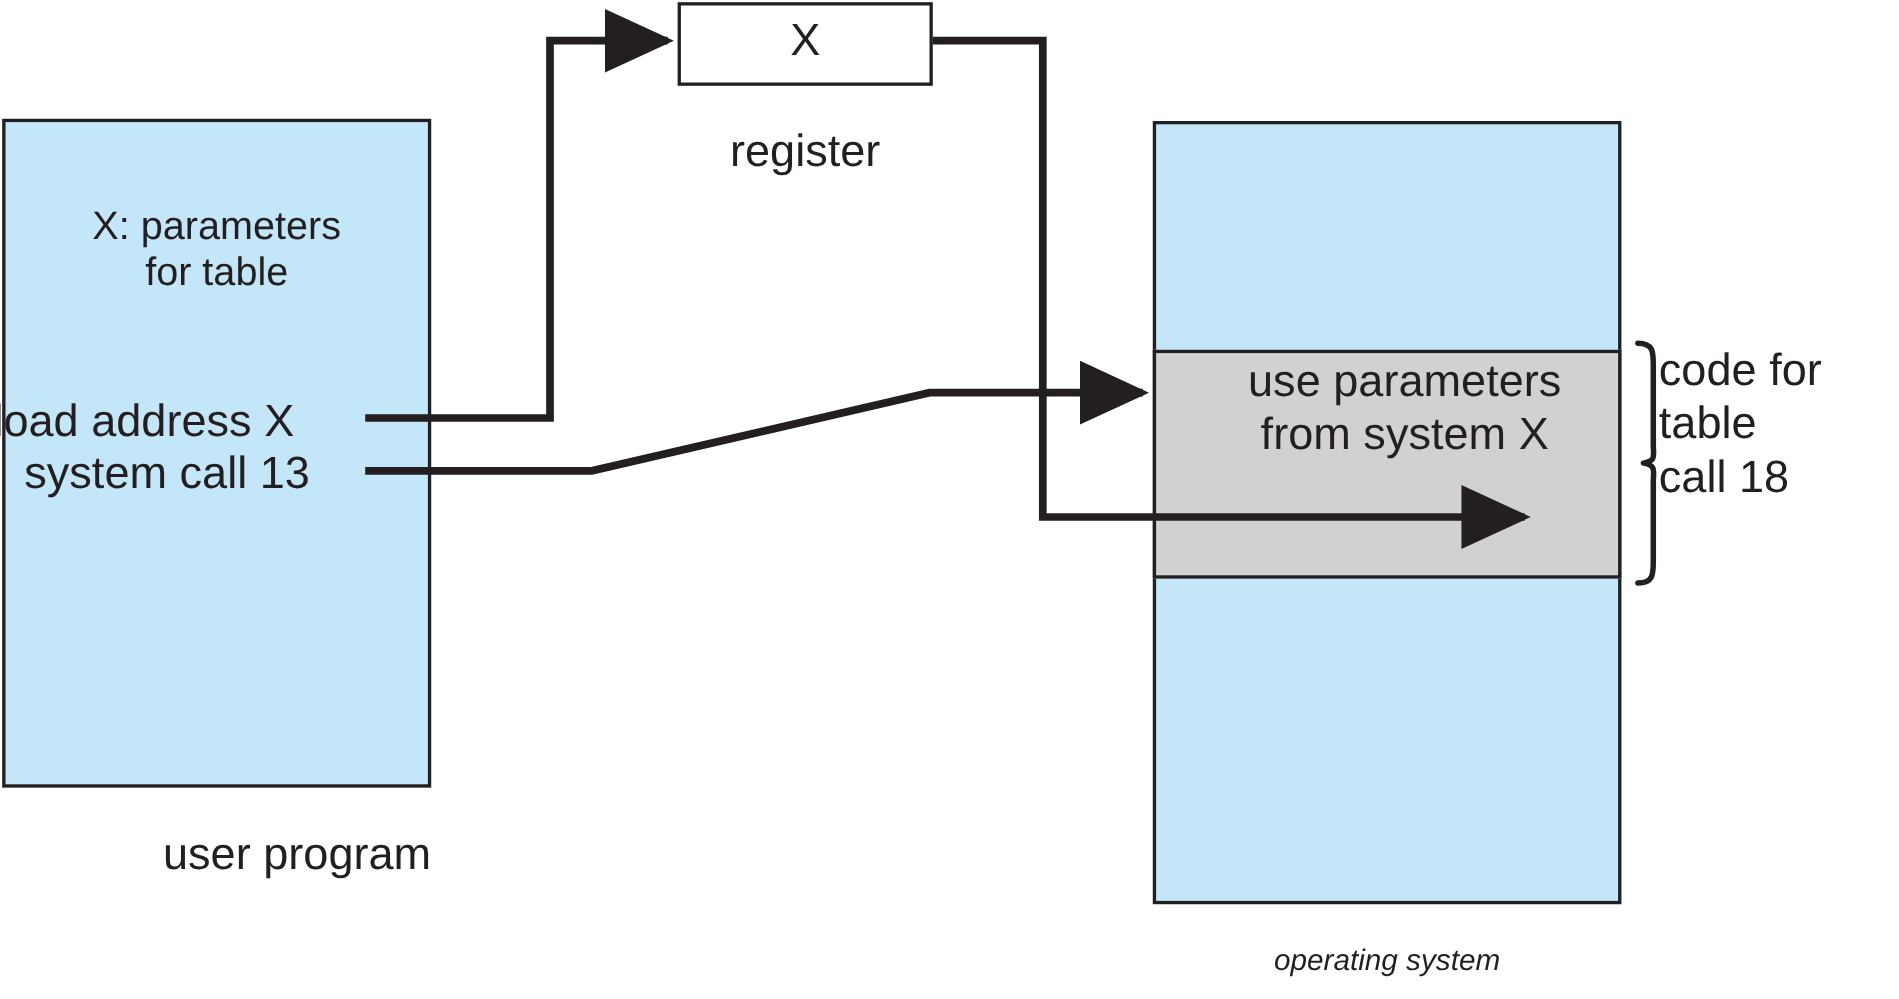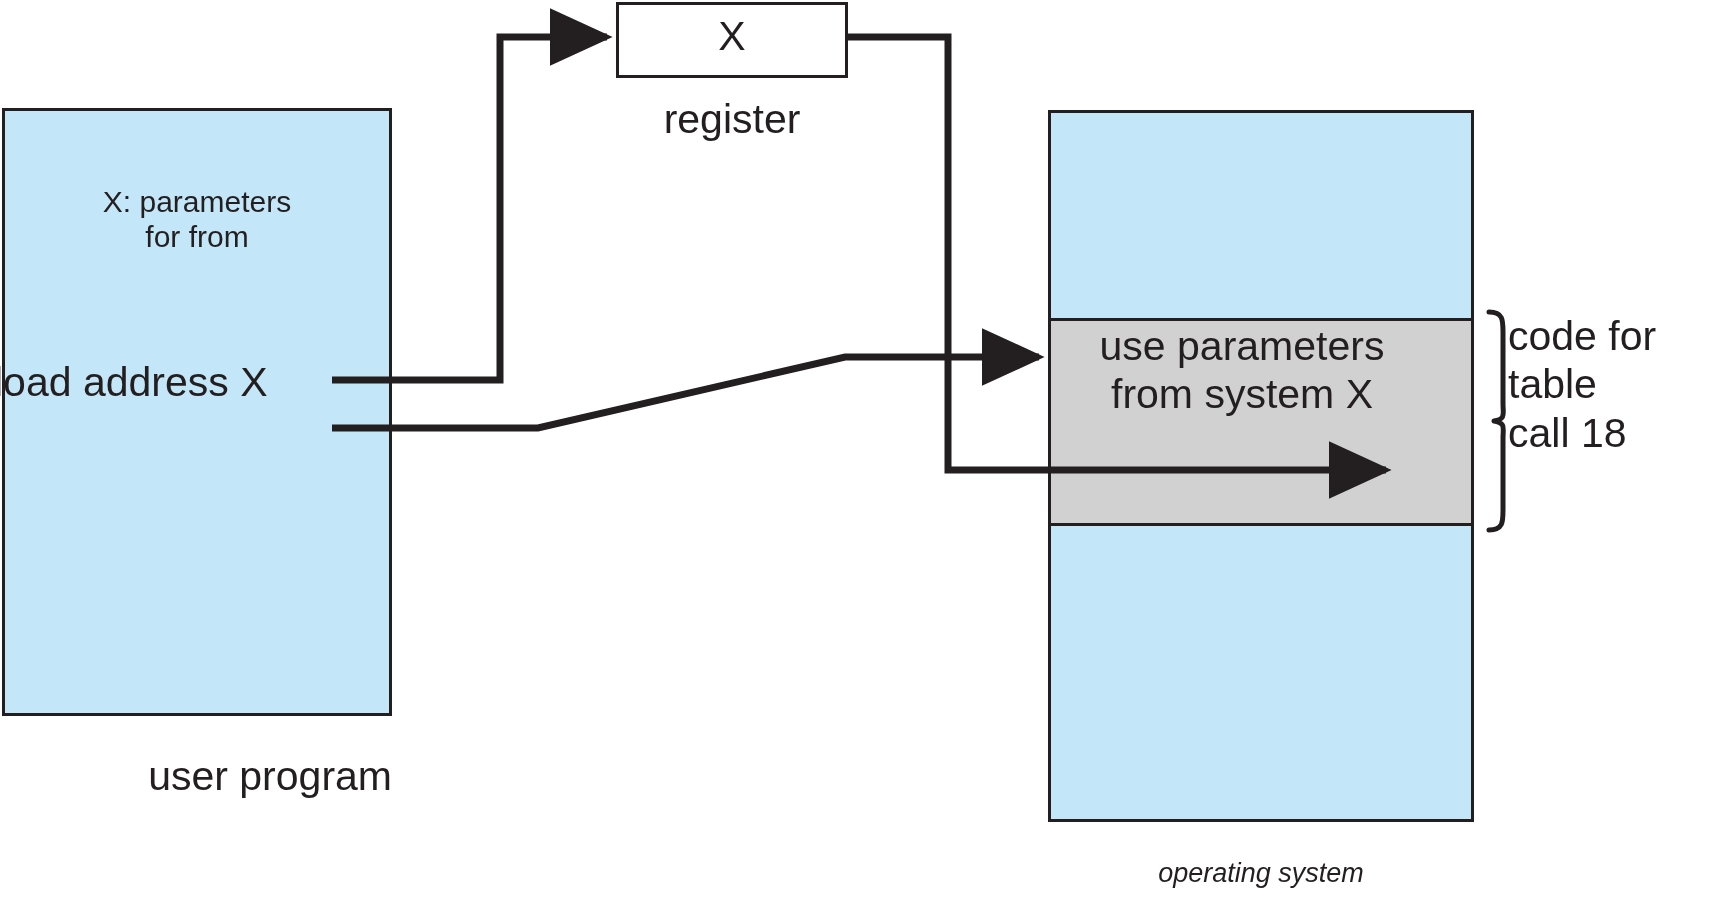--- a/index.html
+++ b/index.html
@@ -58,21 +58,21 @@
     position: absolute;
     color: #231f20;
     white-space: pre;
     line-height: 1.18;
   }
   #user-program-top-text {
     left: 2px;
     top: 184px;
     width: 390px;
     text-align: center;
-    font-size: 30px;
+    font-size: 36px;
   }
   #load-address-text {
     left: -6px;
     top: 358px;
     width: 340px;
     text-align: left;
     font-size: 41px;
   }
   #system-call-text {
     left: 22px;
@@ -83,31 +83,32 @@
   }
   #register-value-text {
     left: 616px;
     top: 12px;
     width: 232px;
     text-align: center;
     font-size: 41px;
   }
   #register-label-text {
     left: 560px;
-    top: 95px;
+    top: 113px;
     width: 344px;
     text-align: center;
     font-size: 41px;
   }
   #os-band-text {
     left: 1048px;
     top: 322px;
     width: 388px;
     text-align: center;
     font-size: 41px;
+    padding-left: 35px;
   }
   #code-for-text {
     left: 1508px;
     top: 312px;
     width: 218px;
     text-align: left;
     font-size: 41px;
   }
   #user-program-label {
     left: 2px;
@@ -133,24 +134,25 @@
     pointer-events: none;
   }
 </style>
 </head>
 <body>
 
 <div id="canvas">
 
   <div class="box" id="user-program-box"></div>
 
-  <div class="txt" id="user-program-top-text"><span>X: parameters</span><br><span>for from</span></div>
+  <div class="txt" id="user-program-top-text"><span>X: parameters</span><br><span>for table</span></div>
 
   <div class="txt" id="load-address-text">load address X</div>
 
+  <div class="txt" id="system-call-text">system call 13</div>
 
   <div class="txt" id="user-program-label">user program</div>
 
   <div class="box" id="register-box"></div>
   <div class="txt" id="register-value-text">X</div>
   <div class="txt" id="register-label-text">register</div>
 
   <div class="box" id="os-box"></div>
   <div id="os-code-band"></div>
   <div class="txt" id="os-band-text"><span>use parameters</span><br><span>from system X</span></div>

